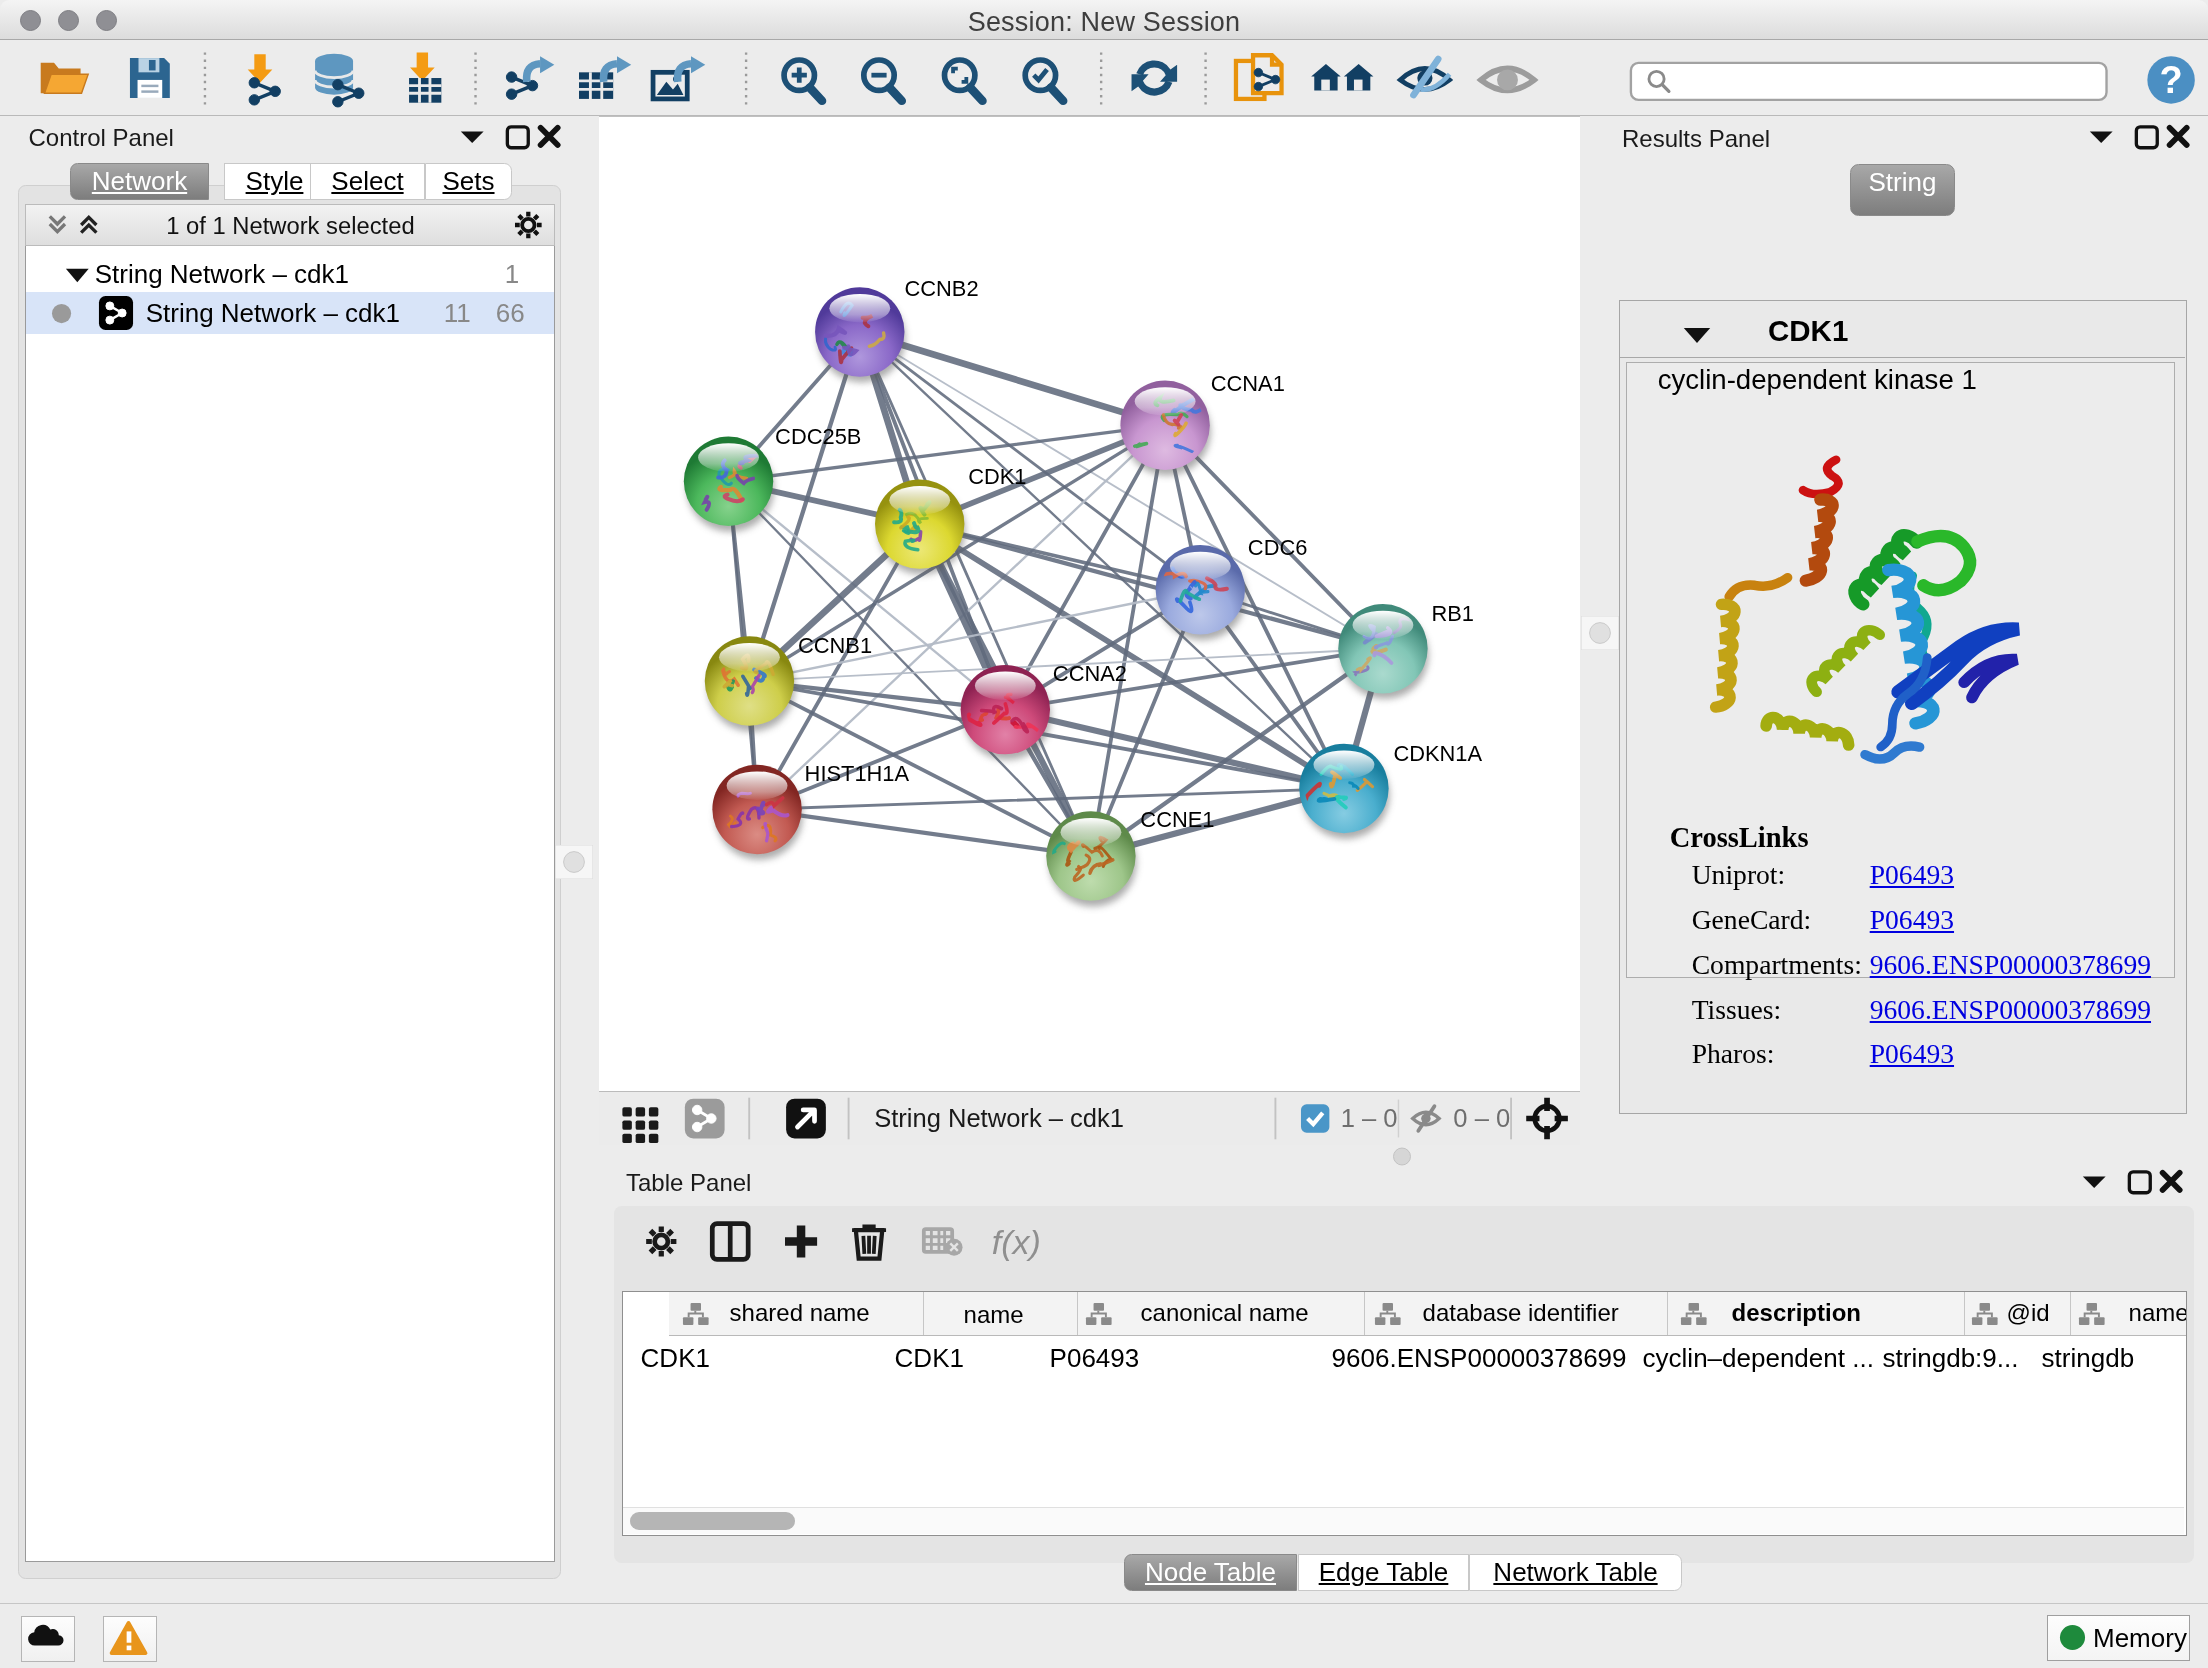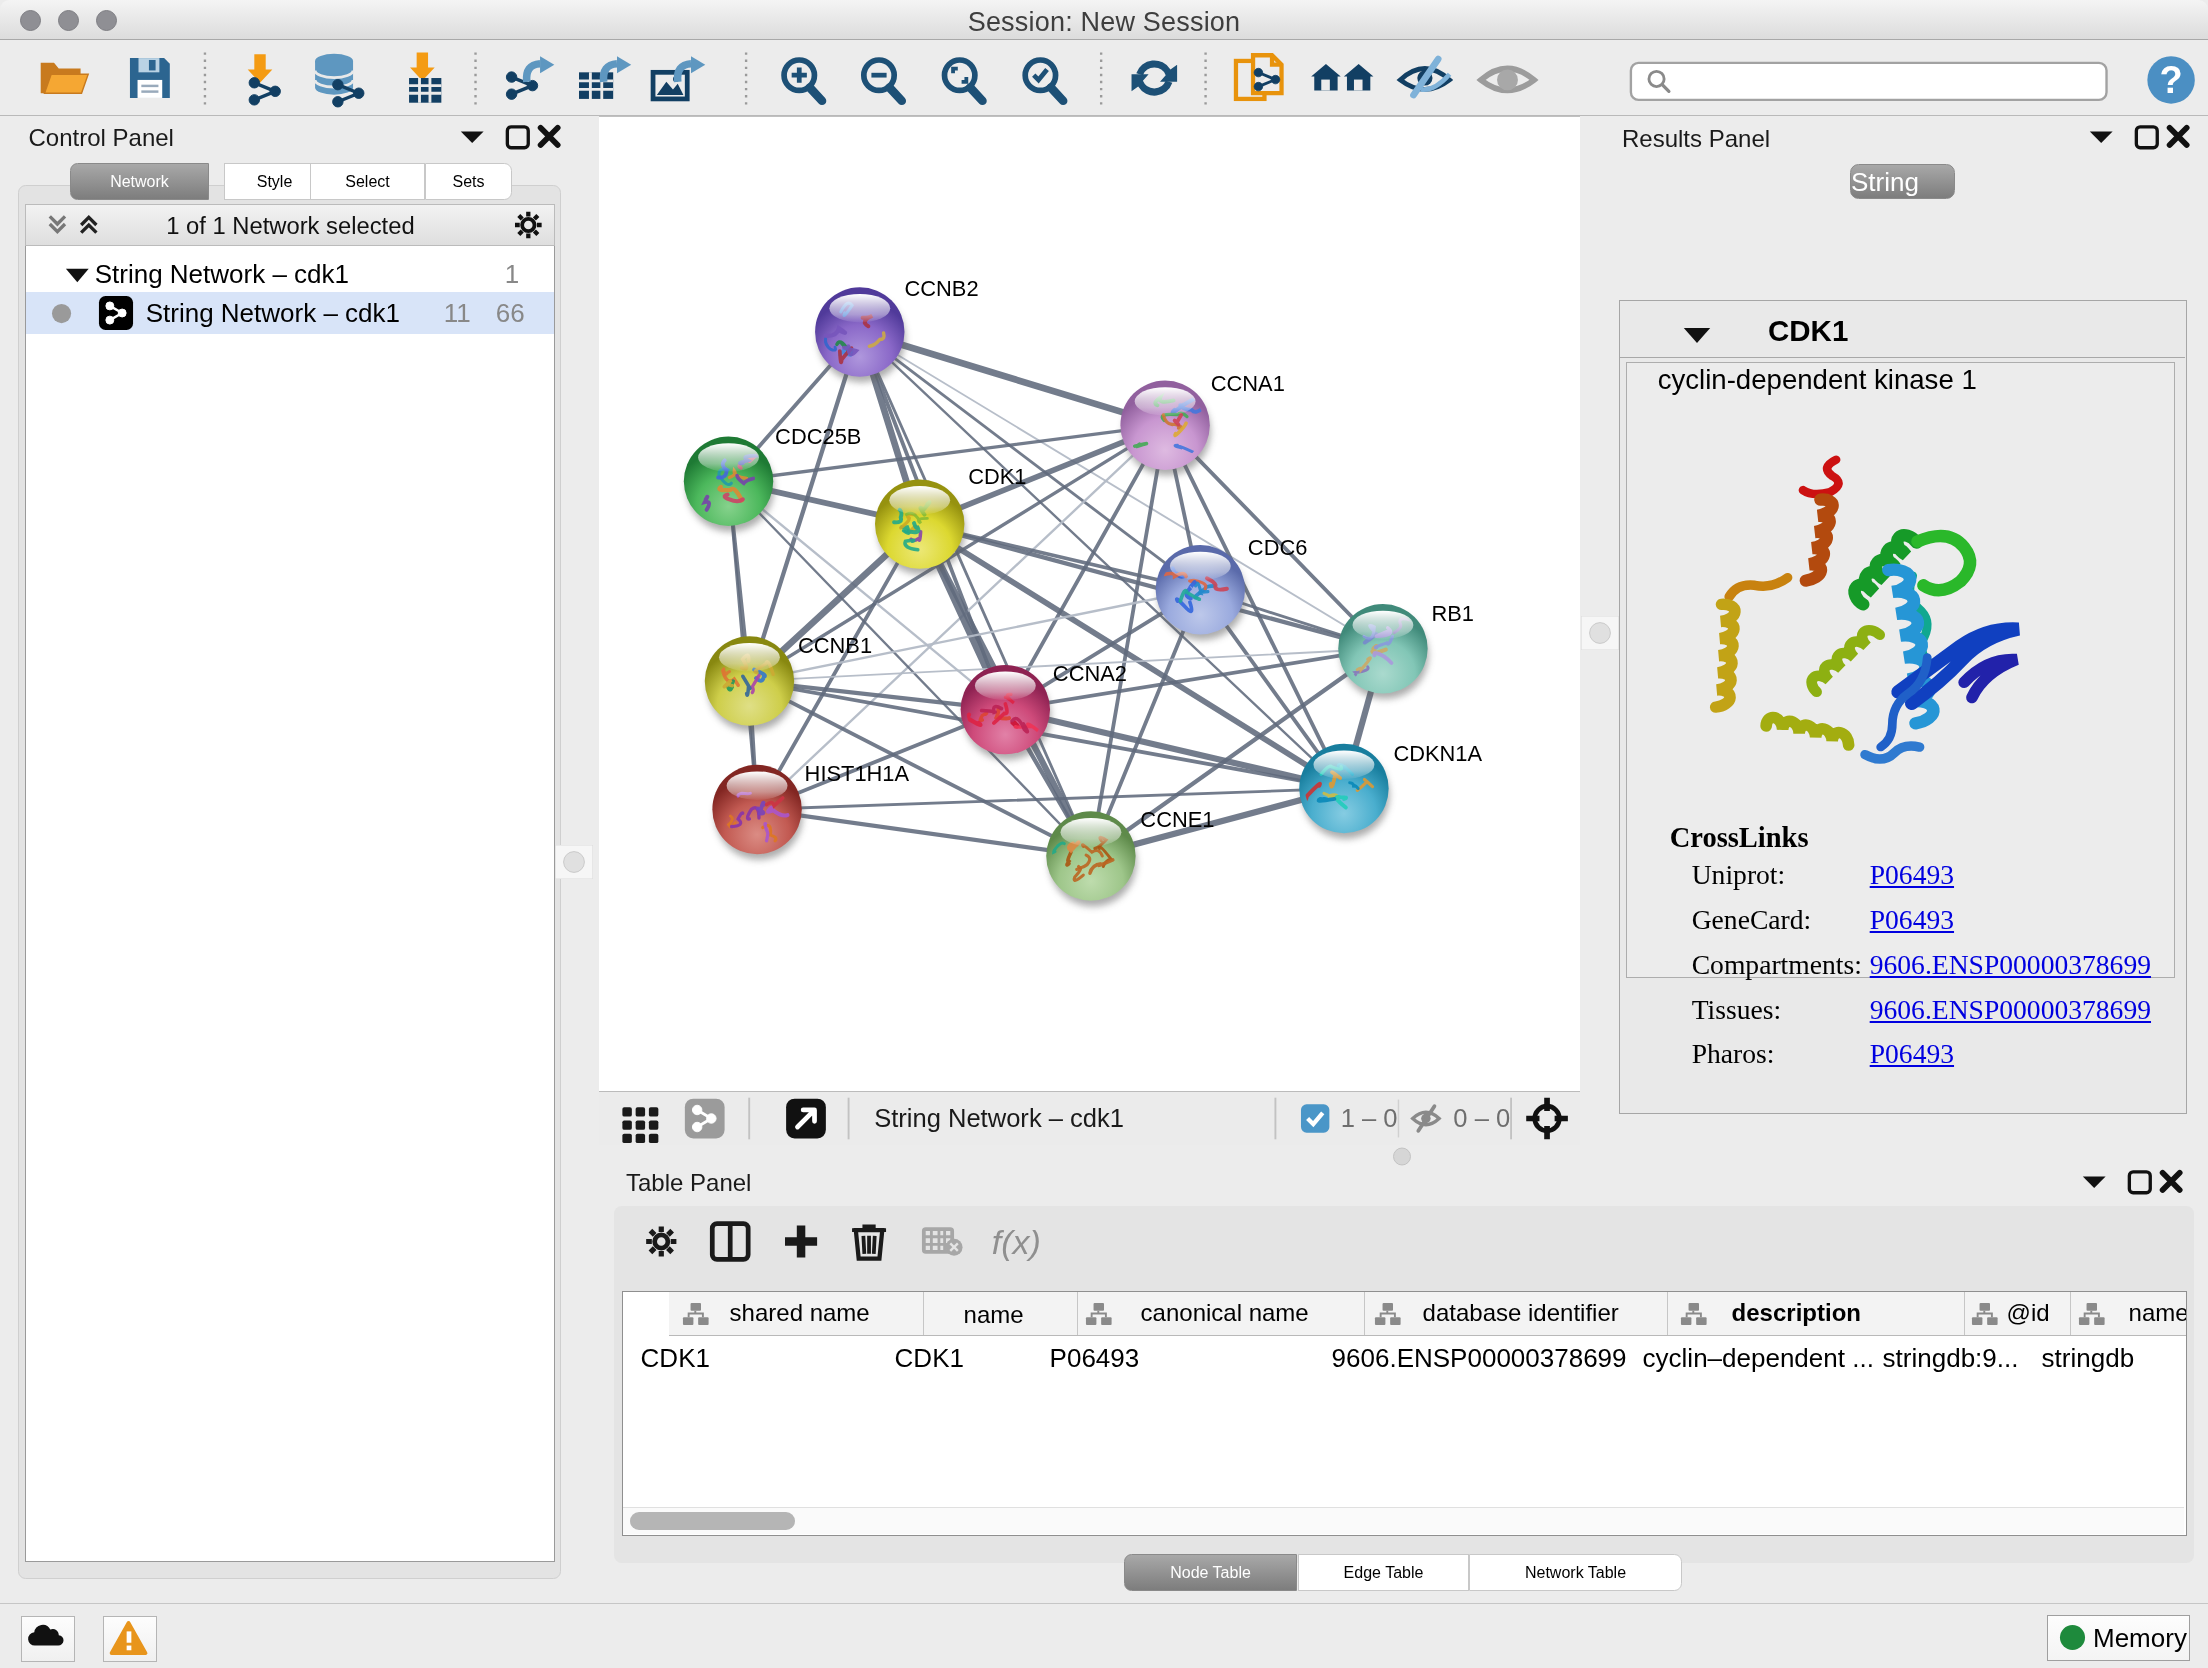--- a/index.html
+++ b/index.html
@@ -5,21 +5,21 @@
 * { margin:0; padding:0; box-sizing:border-box; }
 html,body { width:2208px; height:1668px; font-family:"Liberation Sans", sans-serif; background:#ececec; overflow:hidden; }
 .abs { position:absolute; }
 #titlebar { position:absolute; left:0; top:0; width:2208px; height:40px;
   background:linear-gradient(#f4f4f4,#dcdcdc); border-bottom:1px solid #a8a8a8; border-radius:9.5px 9.5px 0 0; }
 .tl { position:absolute; top:9.5px; width:21px; height:21px; border-radius:50%; background:#8f8f94; border:1px solid #7e7e83; }
 #title { position:absolute; top:6.7px; left:0; width:2208px; text-align:center; font-size:27px; color:#3e3e3e; letter-spacing:0.2px; }
 #toolbar { position:absolute; left:0; top:41px; width:2208px; height:75px; background:#ececec; border-bottom:1px solid #b9b9b9; }
 
 .dockhead { font-size:24px; color:#1a1a1a; }
-.tab { position:absolute; z-index:5; height:37px; font-size:16px; text-align:center; background:#fff; color:#000; border:1px solid #c8c8c8; line-height:35px; }
+.tab { position:absolute; z-index:5; height:37px; font-size:26px; text-align:center; background:#fff; color:#000; border:1px solid #c8c8c8; line-height:35px;text-decoration:underline; }
 .tabsel { background:linear-gradient(#a8a8a8,#7d7d7d); color:#fff; border:1px solid #8a8a8a; }
 
 #cp-head { position:absolute; left:28.5px; top:124px; }
 #cp-inner { position:absolute; left:18px; top:185px; width:543px; height:1394px; background:#e3e3e3; border:1px solid #cfcfcf; border-radius:7.6px; }
 #cp-selbar { position:absolute; left:5.7px; top:18px; width:530px; height:42px; background:linear-gradient(#f2f2f2,#dedede); border:1px solid #bbb; }
 #cp-list { position:absolute; left:5.7px; top:60px; width:530px; height:1316px; background:#fff; border:1px solid #9a9a9a; border-top:none; }
 .lrow { position:absolute; left:0; width:528px; height:40px; font-size:26px; }
 
 #canvas { position:absolute; left:599px; top:116px; width:981px; height:1028px; background:#fff; border-top:1px solid #c0c0c0; }
 #viewbar { position:absolute; left:0px; top:974px; width:981px; height:54px; background:#ebebeb; border-top:1px solid #bbb; }
@@ -671,21 +671,21 @@
 <svg class="abs" style="left:1385px;top:1145px" width="34" height="23" viewBox="0 0 36 24">
     <circle cx="18" cy="12" r="9" fill="#d6d6d6" stroke="#c0c0c0"></circle>
   </svg>
 <div id="rp">
   <span class="dockhead abs" style="left:40px;top:8.6px;">Results Panel</span>
   <svg class="abs" style="left:504px;top:7.6px;" width="114" height="28.5" viewBox="0 0 120 30">
    <path d="M4 8 L28 8 L16 20 Z" fill="#111"></path>
    <rect x="53" y="3" width="22" height="22" rx="4" fill="none" stroke="#111" stroke-width="3.5"></rect>
    <path d="M88 4 L106 22 M106 4 L88 22" stroke="#111" stroke-width="6" stroke-linecap="round"></path>
   </svg>
-  <div class="abs" style="left:268px;top:48px;width:105px;height:35px;background:linear-gradient(#a8a8a8,#7d7d7d);border:1px solid #8a8a8a;border-radius:8.6px;color:#fff;font-size:26px;line-height:34px;">String</div>
+  <div class="abs" style="left:268px;top:48px;width:105px;height:52px;background:linear-gradient(#a8a8a8,#7d7d7d);border:1px solid #8a8a8a;border-radius:8.6px;color:#fff;font-size:26px;text-align:center;line-height:34px;">String</div>
   <div id="rp-box2">
     <svg class="abs" style="left:61px;top:22px;" width="32" height="23" viewBox="0 0 34 24">
         <path d="M3 5 L31 5 L17 21 Z" fill="#111"></path>
       </svg>
     <span class="abs" style="left:148px;top:13.3px;font-size:29.5px;font-weight:bold;">CDK1</span>
     <div style="position:absolute;left:0;top:56px;width:565px;border-top:1px solid #a8a8a8;"></div>
     <div id="rp-content">
       <span class="abs" style="left:31px;top:1px;font-size:27.6px;">cyclin-dependent kinase 1</span>
       <svg class="abs" style="left:46px;top:91px;" width="361" height="314" viewBox="0 0 372 330" preserveAspectRatio="none">
 <g fill="none" stroke-linecap="round">

